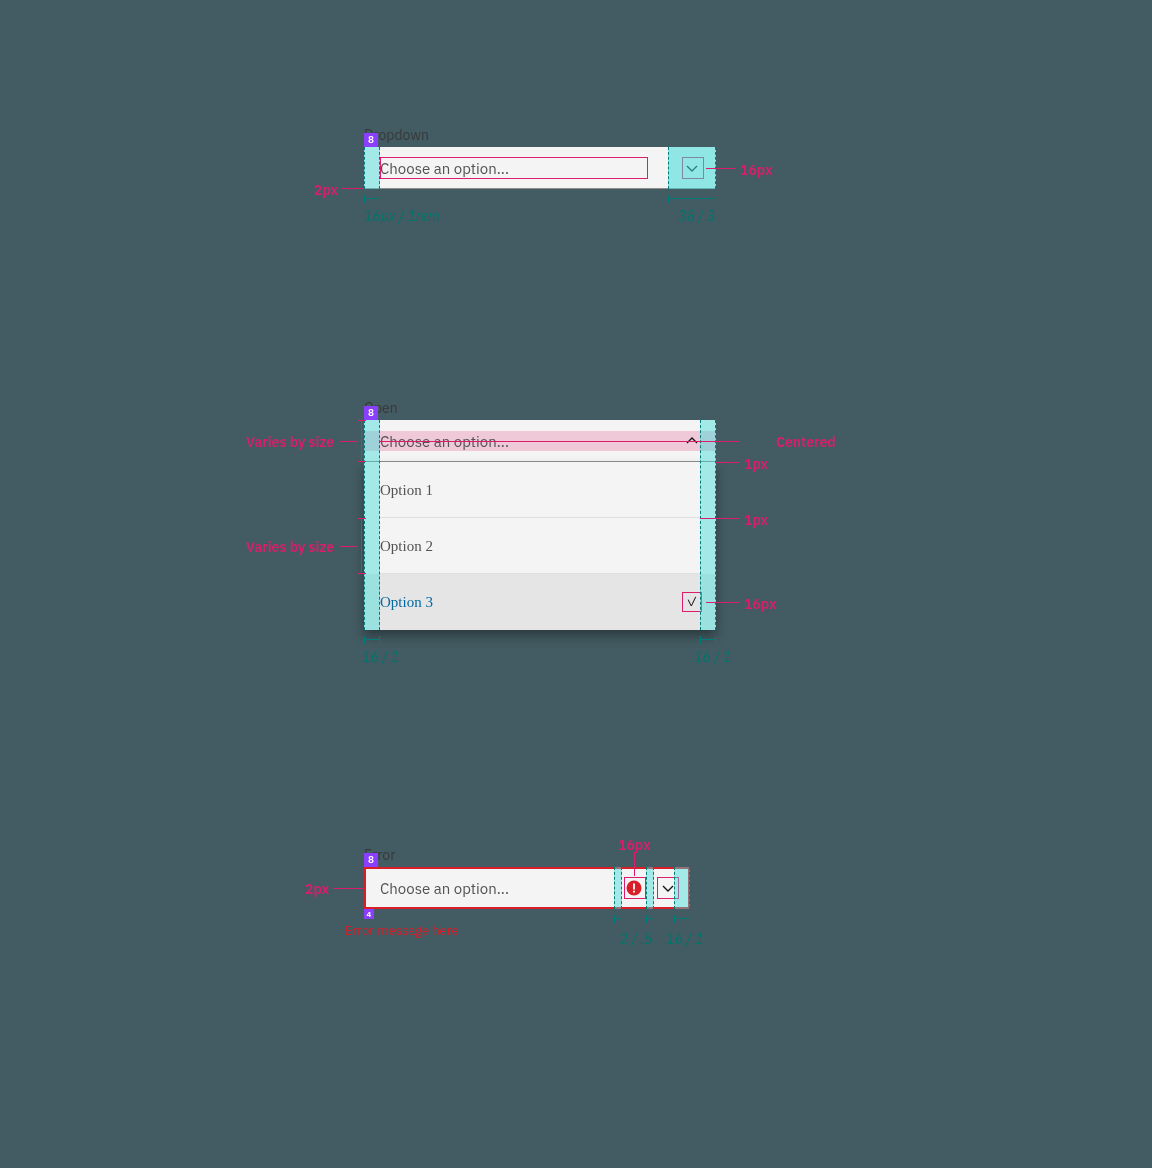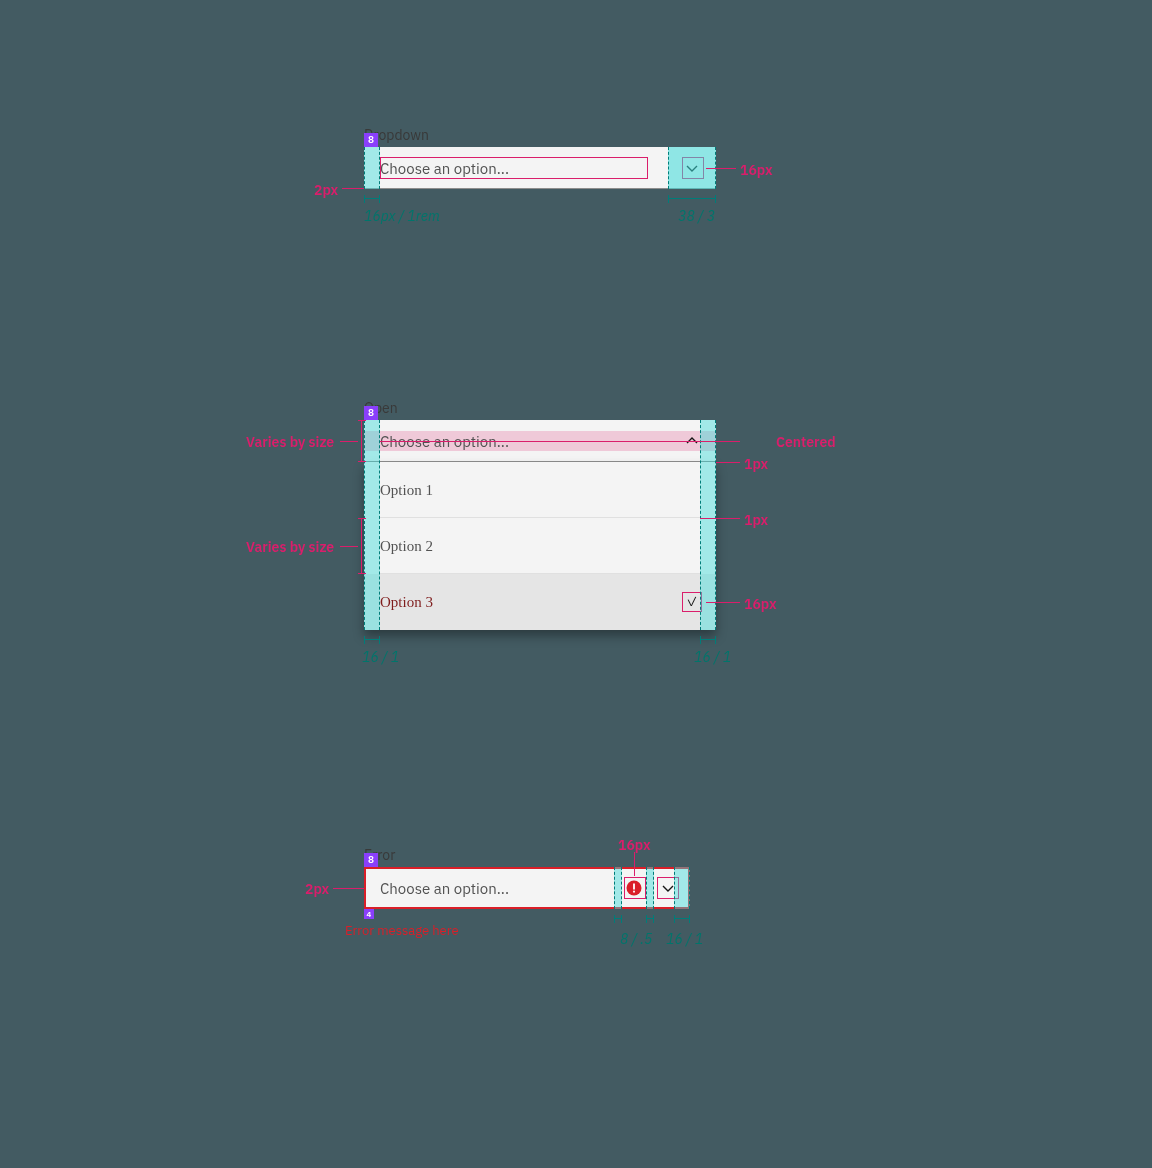--- a/index.html
+++ b/index.html
@@ -79,21 +79,21 @@
                    background: rgba(218,30,107,0.20); }
 
   .dd2 .menu { position: relative; background: #f4f4f4;
                box-shadow: 0 6px 10px rgba(0,0,0,0.35); }
   .dd2 .opt { height: 56px; position: relative; }
   .dd2 .opt .lbl { position: absolute; left: 16px; top: 50%; transform: translateY(-50%);
                    color: #525252; font-size: 15px; font-family: Liberation Serif, serif; }
   .dd2 .opt .rule { position: absolute; left: 16px; right: 16px; bottom: 0; height: 1px;
                     background: #e0e0e0; }
   .dd2 .opt3 { background: #e5e5e5; }
-  .dd2 .opt3 .lbl { color: #7f1d1d; }
+  .dd2 .opt3 .lbl { color: #0369a1; }
   .dd2 .check-box { position: absolute; right: 14px; top: 50%; transform: translateY(-50%);
                     width: 20px; height: 20px; border: 1px solid #da1e6b; text-align: center;
                     line-height: 18px; font-size: 13px; color: #161616; }
 
   
   .dd3 { position: absolute; left: 364px; top: 867px; width: 326px; height: 42px;
          background: #f4f4f4; outline: 2px solid #da1e28; outline-offset: -2px;
          border-bottom: none; }
   .dd3 .txt { position: absolute; left: 16px; top: 50%; transform: translateY(-50%);
               color: #525252; font-size: 15px; }
@@ -240,21 +240,21 @@
 
   <div class="hdim" style="left:614px; top:915px; width:8px;">
       <div class="bar"></div>
     </div>
   <div class="hdim" style="left:646px; top:915px; width:8px;">
       <div class="bar"></div>
     </div>
   <div class="hdim" style="left:674px; top:915px; width:16px;">
       <div class="bar"></div>
     </div>
-  <div class="ann-teal" style="left:620px; top:930px;">8 / .5</div>
+  <div class="ann-teal" style="left:620px; top:930px;">2 / .5</div>
   <div class="ann-teal" style="left:666px; top:930px;">16 / 1</div>
 
   <div class="badge8" style="left:364px; top:909px; width:10px; height:10px; font-size:8px; line-height:10px;">4</div>
 
   <div class="err-msg" style="left:345px; top:922px;">Error message here</div>
 
   <div class="ann-magenta" style="left:305px; top:880px;">2px</div>
   <div class="lead-h" style="left:333px; top:888px; width:31px;"></div>
 
   <div class="ann-magenta" style="left:618px; top:836px;">16px</div>

